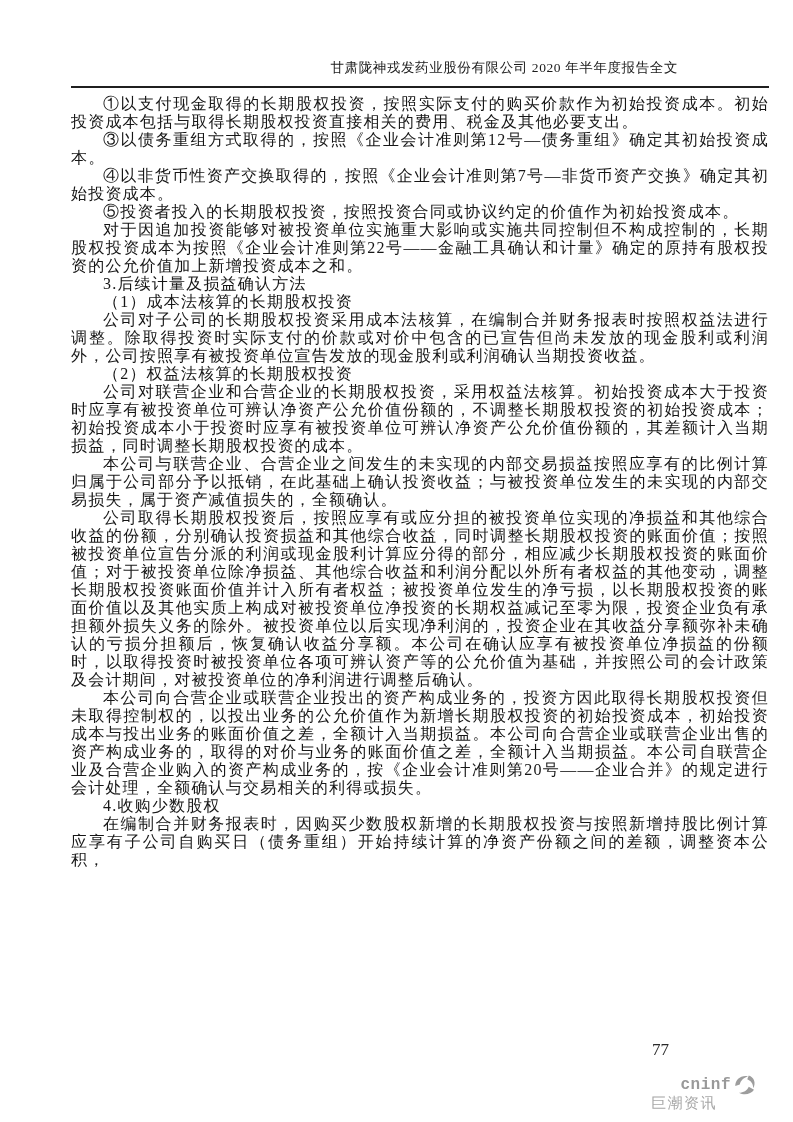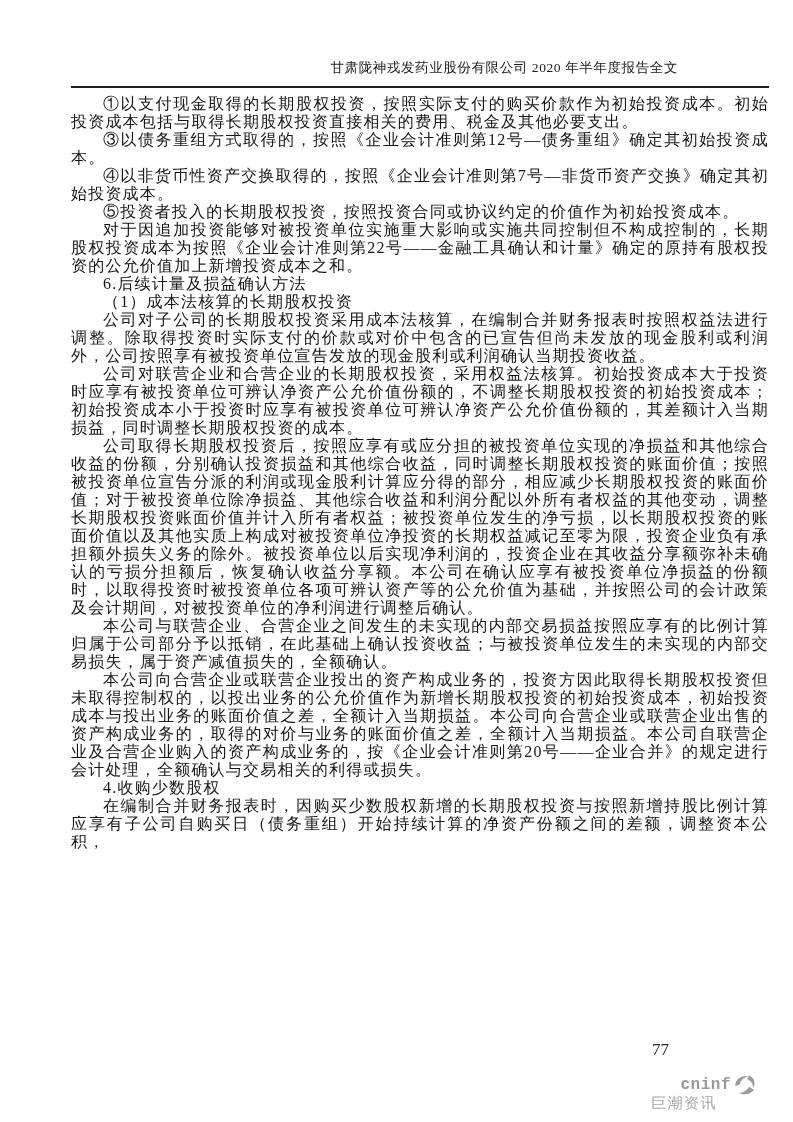--- a/index.html
+++ b/index.html
@@ -101,26 +101,27 @@
 
   <div class="header-title">甘肃陇神戎发药业股份有限公司 2020 年半年度报告全文</div>
   <div class="header-rule"></div>
 
   <div class="doc-body">
     <p>①以支付现金取得的长期股权投资，按照实际支付的购买价款作为初始投资成本。初始投资成本包括与取得长期股权投资直接相关的费用、税金及其他必要支出。</p>
     <p>③以债务重组方式取得的，按照《企业会计准则第12号—债务重组》确定其初始投资成本。</p>
     <p>④以非货币性资产交换取得的，按照《企业会计准则第7号—非货币资产交换》确定其初始投资成本。</p>
     <p>⑤投资者投入的长期股权投资，按照投资合同或协议约定的价值作为初始投资成本。</p>
     <p>对于因追加投资能够对被投资单位实施重大影响或实施共同控制但不构成控制的，长期股权投资成本为按照《企业会计准则第22号——金融工具确认和计量》确定的原持有股权投资的公允价值加上新增投资成本之和。</p>
-    <p>6.后续计量及损益确认方法</p>
+    <p>3.后续计量及损益确认方法</p>
     <p>（1）成本法核算的长期股权投资</p>
     <p>公司对子公司的长期股权投资采用成本法核算，在编制合并财务报表时按照权益法进行调整。除取得投资时实际支付的价款或对价中包含的已宣告但尚未发放的现金股利或利润外，公司按照享有被投资单位宣告发放的现金股利或利润确认当期投资收益。</p>
+    <p>（2）权益法核算的长期股权投资</p>
     <p>公司对联营企业和合营企业的长期股权投资，采用权益法核算。初始投资成本大于投资时应享有被投资单位可辨认净资产公允价值份额的，不调整长期股权投资的初始投资成本；初始投资成本小于投资时应享有被投资单位可辨认净资产公允价值份额的，其差额计入当期损益，同时调整长期股权投资的成本。</p>
+    <p>本公司与联营企业、合营企业之间发生的未实现的内部交易损益按照应享有的比例计算归属于公司部分予以抵销，在此基础上确认投资收益；与被投资单位发生的未实现的内部交易损失，属于资产减值损失的，全额确认。</p>
     <p>公司取得长期股权投资后，按照应享有或应分担的被投资单位实现的净损益和其他综合收益的份额，分别确认投资损益和其他综合收益，同时调整长期股权投资的账面价值；按照被投资单位宣告分派的利润或现金股利计算应分得的部分，相应减少长期股权投资的账面价值；对于被投资单位除净损益、其他综合收益和利润分配以外所有者权益的其他变动，调整长期股权投资账面价值并计入所有者权益；被投资单位发生的净亏损，以长期股权投资的账面价值以及其他实质上构成对被投资单位净投资的长期权益减记至零为限，投资企业负有承担额外损失义务的除外。被投资单位以后实现净利润的，投资企业在其收益分享额弥补未确认的亏损分担额后，恢复确认收益分享额。本公司在确认应享有被投资单位净损益的份额时，以取得投资时被投资单位各项可辨认资产等的公允价值为基础，并按照公司的会计政策及会计期间，对被投资单位的净利润进行调整后确认。</p>
-    <p>本公司与联营企业、合营企业之间发生的未实现的内部交易损益按照应享有的比例计算归属于公司部分予以抵销，在此基础上确认投资收益；与被投资单位发生的未实现的内部交易损失，属于资产减值损失的，全额确认。</p>
     <p>本公司向合营企业或联营企业投出的资产构成业务的，投资方因此取得长期股权投资但未取得控制权的，以投出业务的公允价值作为新增长期股权投资的初始投资成本，初始投资成本与投出业务的账面价值之差，全额计入当期损益。本公司向合营企业或联营企业出售的资产构成业务的，取得的对价与业务的账面价值之差，全额计入当期损益。本公司自联营企业及合营企业购入的资产构成业务的，按《企业会计准则第20号——企业合并》的规定进行会计处理，全额确认与交易相关的利得或损失。</p>
     <p>4.收购少数股权</p>
     <p>在编制合并财务报表时，因购买少数股权新增的长期股权投资与按照新增持股比例计算应享有子公司自购买日（债务重组）开始持续计算的净资产份额之间的差额，调整资本公积，</p>
   </div>
 
   <div class="page-number">77</div>
 
   <div class="cninfo-logo">
     <div class="logo-row">
       <span class="logo-brand">cninf</span>

